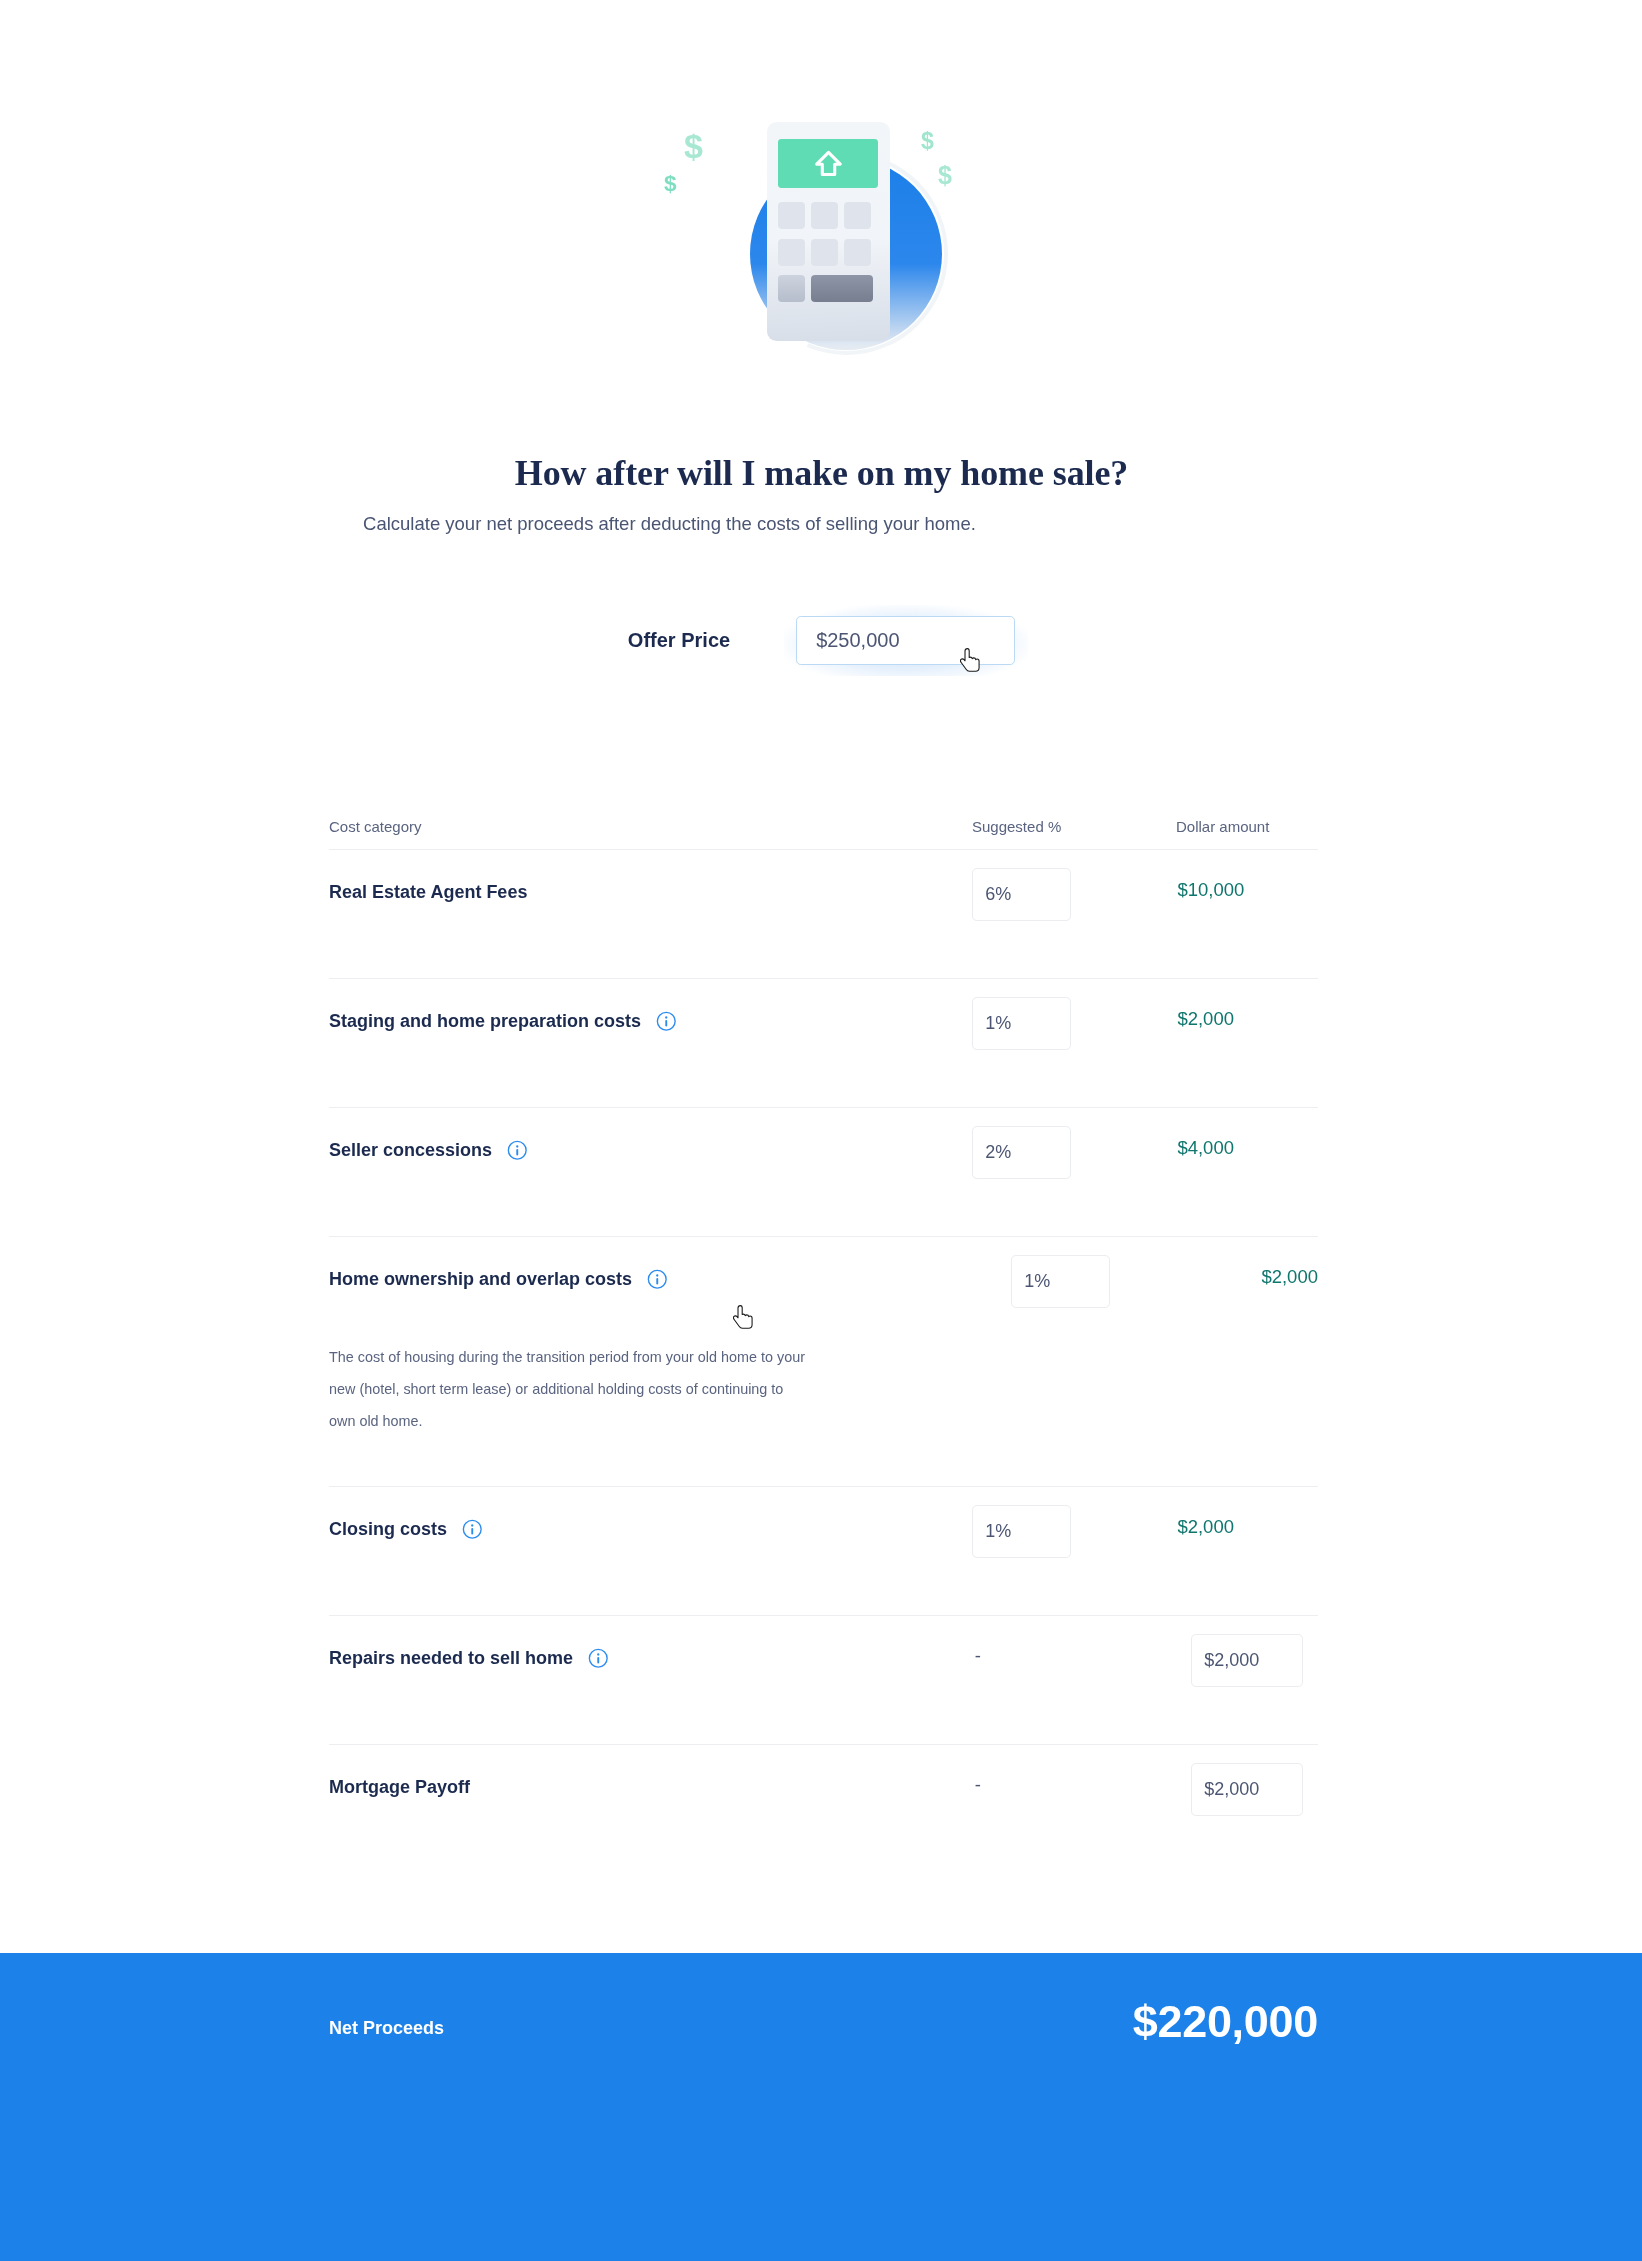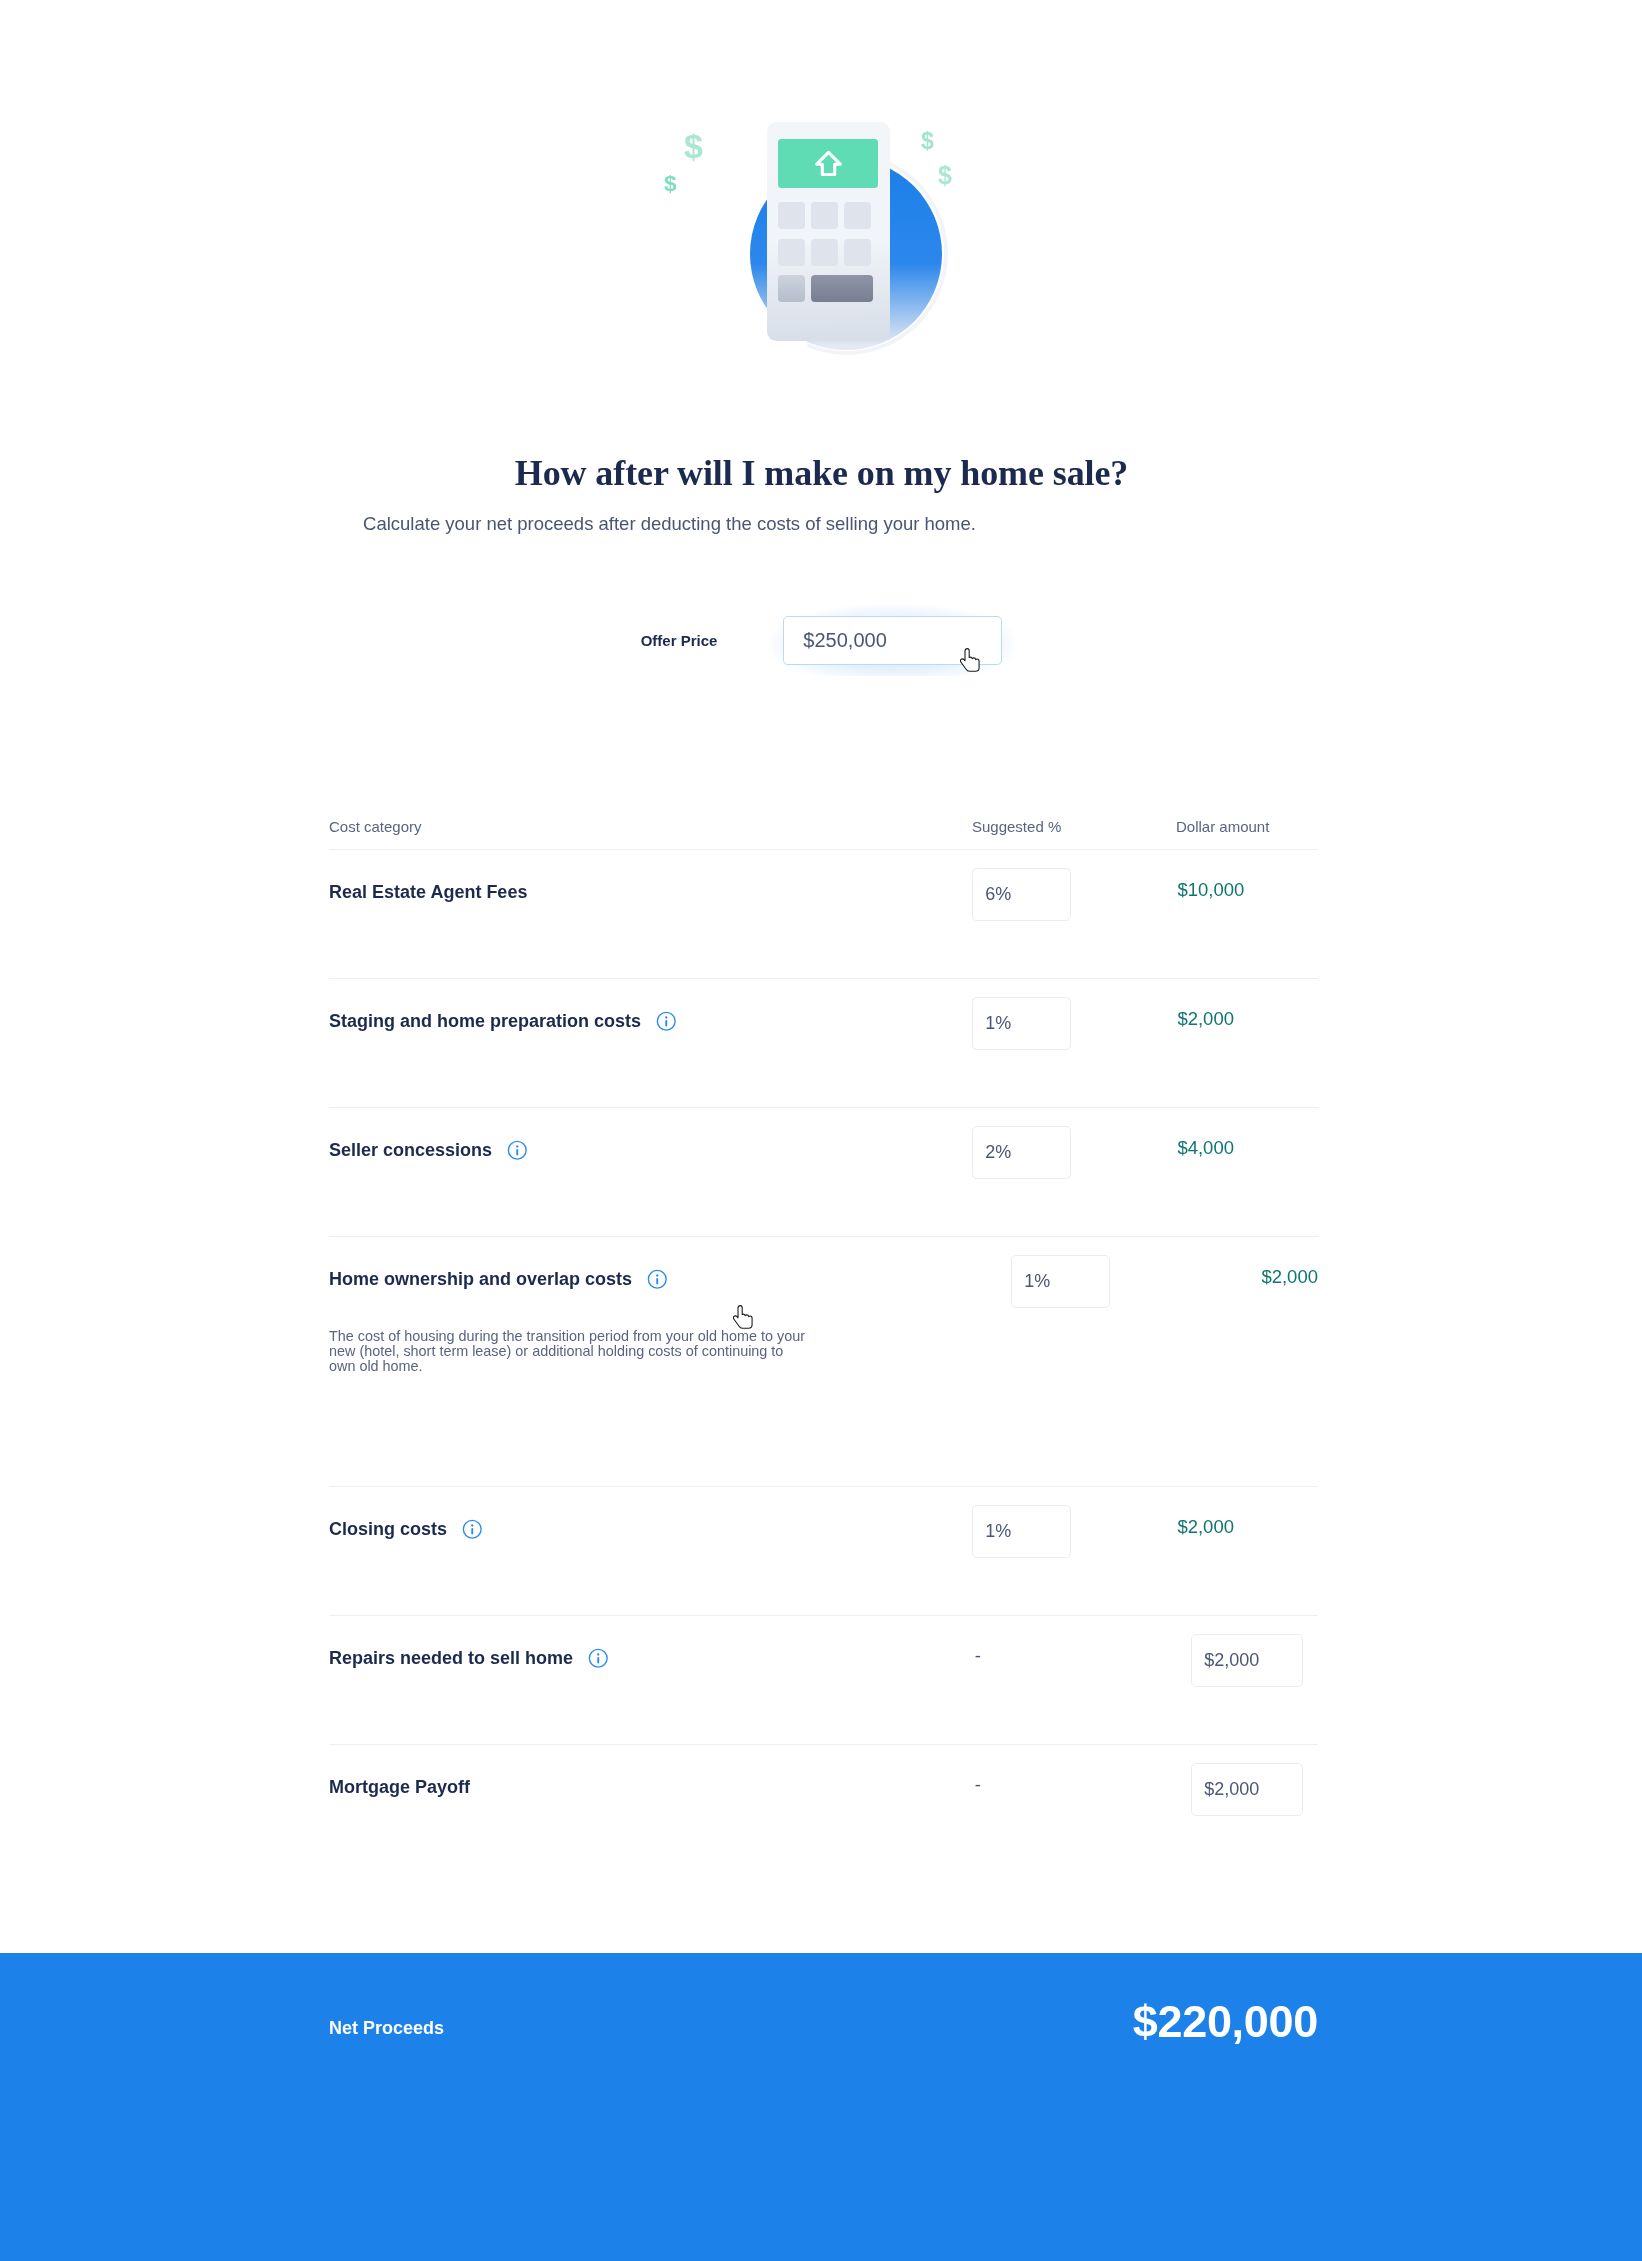--- a/index.html
+++ b/index.html
@@ -122,21 +122,21 @@
   .offer-row {
     position: absolute;
     left: 0; top: 615px;
     width: 1643px;
     height: 51px;
     display: flex;
     align-items: center;
     justify-content: center;
   }
   .offer-label {
-    font-size: 15px;
+    font-size: 20px;
     font-weight: bold;
     color: #1B2A4E;
     margin-right: 66px;
   }
   .offer-input-wrap {
     position: relative;
     width: 219px;
     height: 49px;
   }
   .offer-glow {
@@ -255,23 +255,23 @@
     padding-left: 1.4px;
   }
   .dash {
     font-size: 18.5px;
     color: #4C5673;
     padding-left: 2.7px;
   }
 
   .row-desc {
     width: 479px;
-    margin-top: 36px;
+    margin-top: 48px;
     font-size: 14.4px;
-    line-height: 15px;
+    line-height: 32px;
     color: #5A6480;
   }
 
   .row.tall { min-height: 250px; gap: 48px; }
 
   
   .footer {
     position: absolute;
     left: 0; top: 1953px;
     width: 1643px;

